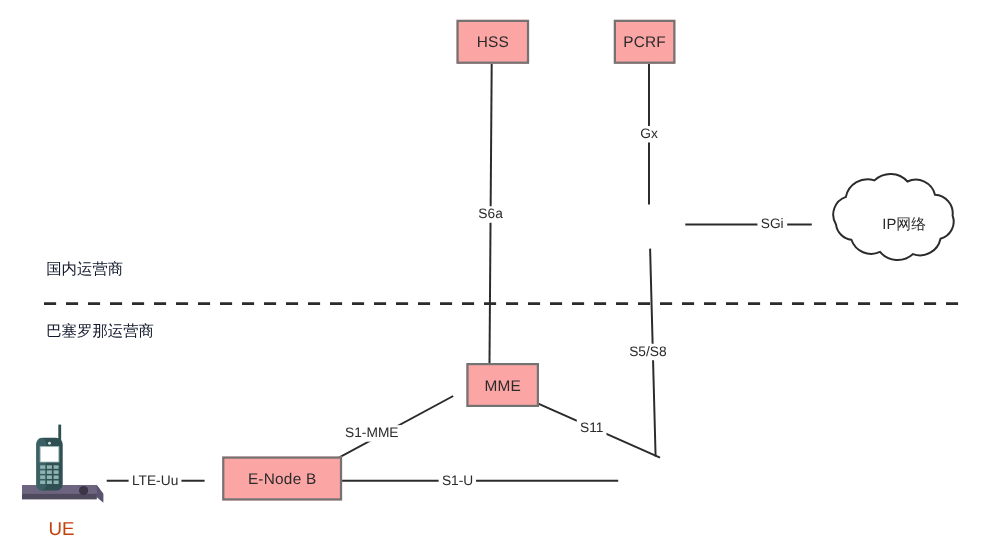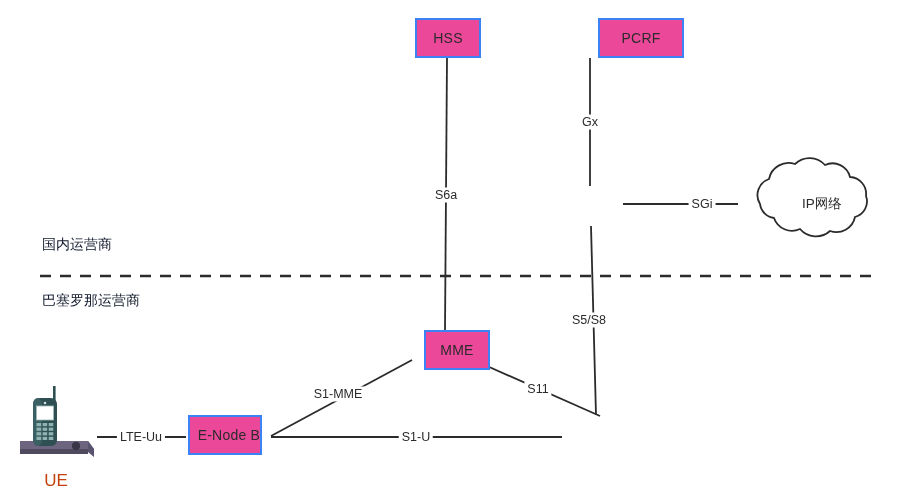--- a/index.html
+++ b/index.html
@@ -20,22 +20,22 @@
   svg.layer {
     position: absolute;
     left: 0;
     top: 0;
     width: 916px;
     height: 497px;
   }
   .node-box {
     position: absolute;
     box-sizing: border-box;
-    border: 2px solid #3b82f6;
-    background: #ec4899;
+    border: 2px solid #737373;
+    background: #fca5a5;
     display: flex;
     align-items: center;
     justify-content: center;
     font-size: 14px;
     color: #2b2b2b;
     letter-spacing: 0.2px;
   }
   .edge-label {
     position: absolute;
     background: #ffffff;
@@ -107,31 +107,31 @@
                a 21 21 0 0 1 -30 -2
                a 19 19 0 0 1 -26 -11
                a 16 16 0 0 1 -14 -14 z" fill="#ffffff" stroke="#2b2b2b" stroke-width="1.8"></path>
     </g>
   </svg>
 
   <div class="node-box" style="left:415px; top:18px; width:66px; height:40px;">
     <span>HSS</span>
   </div>
 
-  <div class="node-box" style="left:558px; top:18px; width:86px; height:40px;margin-left:40px;">
+  <div class="node-box" style="left:558px; top:18px; width:56px; height:40px;">
     <span>PCRF</span>
   </div>
 
 
   <div class="node-box" style="left:424px; top:330px; width:66px; height:40px;">
     <span>MME</span>
   </div>
 
 
-  <div class="node-box" style="left:188px; top:415px; width:74px; height:40px;justify-content:flex-end;">
+  <div class="node-box" style="left:202px; top:415px; width:109px; height:40px;">
     <span>E-Node B</span>
   </div>
 
   <div class="cloud-text" style="left:822px; top:204px;text-align:center;">IP网络</div>
 
   <div id="ue-device" style="left:14px; top:385px; width:86px; height:82px;">
     <svg width="86" height="82" viewBox="0 0 86 82">
 
       <polygon points="6,56 74,56 80,64 12,64" fill="#7b7290"></polygon>
       <rect x="6" y="56" width="68" height="11" fill="#6d6480"></rect>

